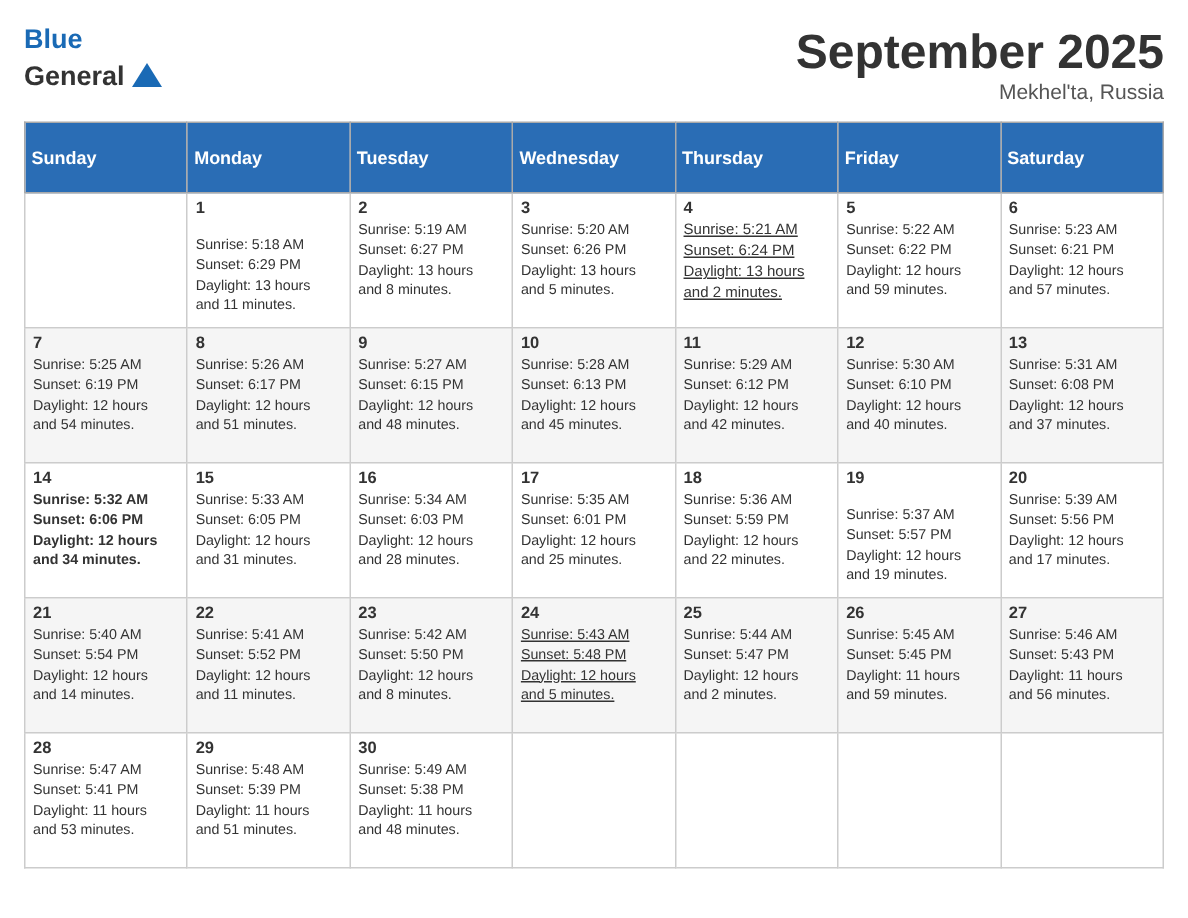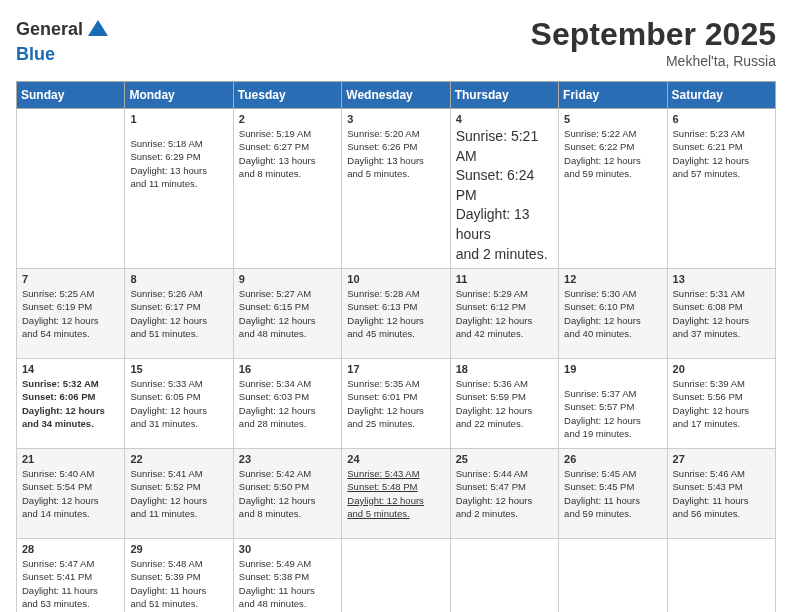--- a/index.html
+++ b/index.html
@@ -47,21 +47,21 @@
     table {
       width: 100%;
       border-collapse: collapse;
       table-layout: fixed;
     }
     thead tr th {
       background-color: #2a6db5;
       color: #fff;
       font-size: 12px;
       font-weight: bold;
-      padding: 6px 4px;
+      padding: 16px 4px;
       text-align: left;
       border: 1px solid #aaa;
     }
     tbody tr td {
       vertical-align: top;
       border: 1px solid #ccc;
       padding: 4px 5px;
       font-size: 9.5px;
       color: #333;
       min-height: 80px;
@@ -80,26 +80,26 @@
     tbody tr:nth-child(odd) td { background: #fff; }
     tbody tr:nth-child(even) td { background: #f5f5f5; }
   </style>
 </head>
 <body>
 
 <div class="header">
   <div class="logo">
     <div>
       <div class="logo-text">
+        <span class="blue">Blue</span>
+      </div>
+      <div class="logo-text">
         <span class="general">General</span><svg class="logo-icon" viewBox="0 0 28 28" style="display:inline-block;vertical-align:middle;margin:0 1px;">
             <polygon points="14,4 24,20 4,20" fill="#1a6ab5"></polygon>
           </svg>
-      </div>
-      <div class="logo-text">
-        <span class="blue">Blue</span>
       </div>
     </div>
   </div>
   <div class="title-block">
     <div class="month-year">September 2025</div>
     <div class="location">Mekhel'ta, Russia</div>
   </div>
 </div>
 
 <table>
@@ -133,21 +133,21 @@
         </td>
         <td>
           <span class="day-num">3</span>
           <div class="cell-info" style="white-space: pre-line; font-size: 9.5px;">Sunrise: 5:20 AM
 Sunset: 6:26 PM
 Daylight: 13 hours
 and 5 minutes.</div>
         </td>
         <td>
           <span class="day-num">4</span>
-          <div class="cell-info" style="white-space: pre-line; font-size: 14px;">Sunrise: 5:21 AM
+          <div class="cell-info" style="white-space: pre-line; font-size: 10px; text-decoration: underline;">Sunrise: 5:21 AM
 Sunset: 6:24 PM
 Daylight: 13 hours
 and 2 minutes.</div>
         </td>
         <td>
           <span class="day-num">5</span>
           <div class="cell-info" style="white-space: pre-line; font-size: 9.5px;">Sunrise: 5:22 AM
 Sunset: 6:22 PM
 Daylight: 12 hours
 and 59 minutes.</div>

